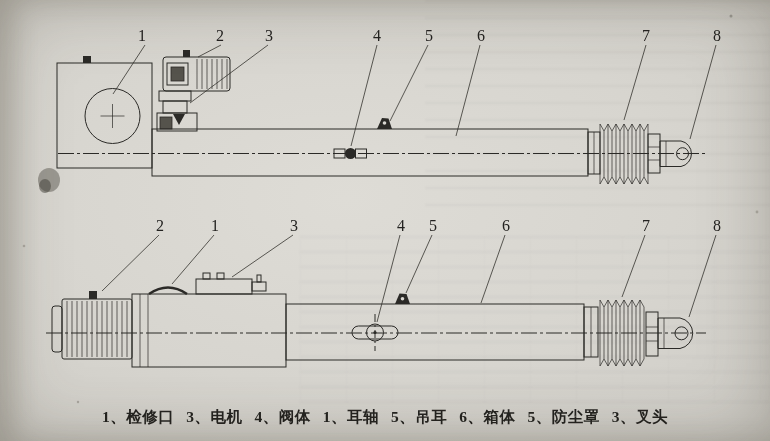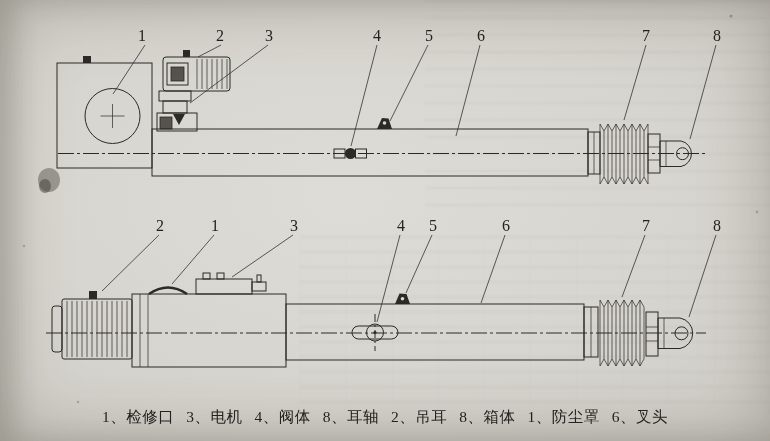--- a/index.html
+++ b/index.html
@@ -29,21 +29,21 @@
   .ink .thin { stroke-width:0.7; }
   .ink .thick { stroke-width:2.6; }
   .cl { stroke:#45443f; stroke-width:0.7; stroke-dasharray:16 3 3 3; fill:none; }
   .cl2 { stroke:#45443f; stroke-width:0.6; stroke-dasharray:8 3 2 3; fill:none; }
   .leader { stroke:#35342f; stroke-width:0.8; fill:none; }
   .co { font:16px "Liberation Serif", serif; fill:#232220; }
   .caption {
     position:absolute; left:0; top:407px; width:100%; text-align:center;
     font-size:15.5px; font-weight:500; color:#23221f; letter-spacing:0.5px; white-space:nowrap;
   }
-  .caption span { margin:0 6px; }
+  .caption span { margin:0 6px;font-weight:bold; }
   .vignette {
     position:absolute; inset:0; pointer-events:none;
     box-shadow: inset 0 0 70px rgba(60,55,40,.28), inset 15px 0 25px rgba(60,55,40,.16);
   }
 </style>
 </head>
 <body>
 
 <div class="page">
   <div class="bleed-top"></div>
@@ -175,17 +175,17 @@
       <ellipse cx="49" cy="180" rx="11" ry="12" fill="#4e4b43" opacity="0.45"></ellipse>
       <ellipse cx="45" cy="186" rx="6" ry="7" fill="#403d36" opacity="0.5"></ellipse>
       <circle cx="731" cy="16" r="1.5" fill="#55524a" opacity="0.4"></circle>
       <circle cx="78" cy="402" r="1.2" fill="#55524a" opacity="0.35"></circle>
       <circle cx="757" cy="212" r="1.4" fill="#55524a" opacity="0.3"></circle>
       <circle cx="24" cy="246" r="1.3" fill="#55524a" opacity="0.3"></circle>
     </g>
   </svg>
 
   <div class="caption">
-    <span>1、检修口</span><span>3、电机</span><span>4、阀体</span><span>8、耳轴</span><span>2、吊耳</span><span>8、箱体</span><span>1、防尘罩</span><span>6、叉头</span>
+    <span>1、检修口</span><span>3、电机</span><span>4、阀体</span><span>1、耳轴</span><span>5、吊耳</span><span>6、箱体</span><span>5、防尘罩</span><span>3、叉头</span>
   </div>
 
   <div class="vignette"></div>
 </div>
 
 </body></html>

